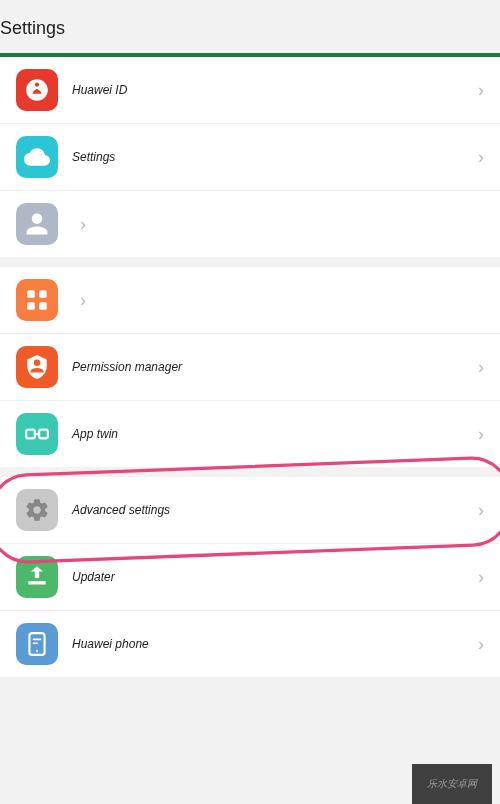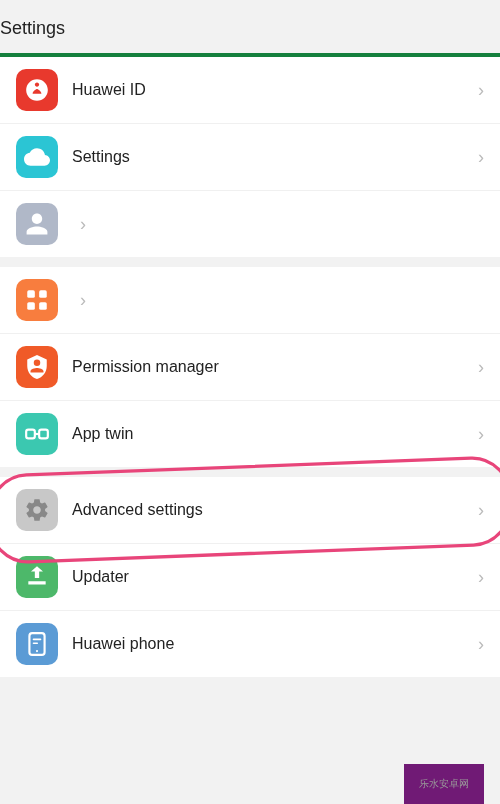--- a/index.html
+++ b/index.html
@@ -90,23 +90,24 @@
 
     .icon-updater {
       background-color: #4db86a;
     }
 
     .icon-aboutphone {
       background-color: #5b9bd5;
     }
 
     .item-label {
-      font-size: 16px;
+      font-size: 12px;
       color: #222;
       flex: 1;
+      font-style: italic;
     }
 
     .chevron {
       color: #bbb;
       font-size: 18px;
       margin-left: 8px;
     }
 
     
     .icon-svg {
@@ -131,29 +132,30 @@
 
     .advanced-item {
       position: relative;
       overflow: visible;
     }
 
     
     .watermark {
       position: absolute;
       bottom: 0;
-      right: 16px;
+      right: 8px;
       width: 80px;
       height: 40px;
-      background: #701a75;
+      background: #404040;
       display: flex;
       align-items: center;
       justify-content: center;
       font-size: 10px;
       color: #999;
+      font-style: italic;
     }
   </style>
 </head>
 <body>
 
 <div class="header">
   <span class="header-title">Settings</span>
 </div>
 
 <div class="section-group">

